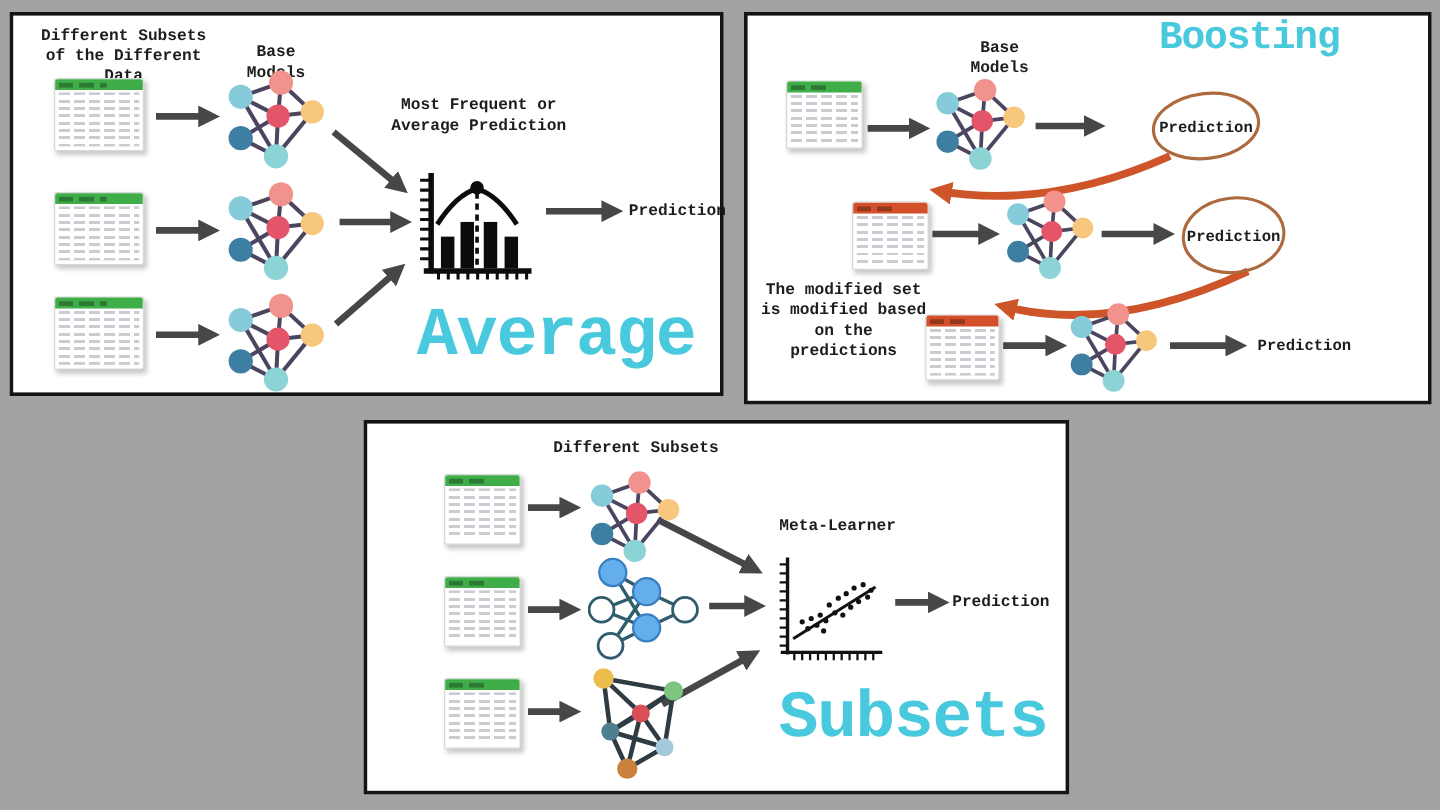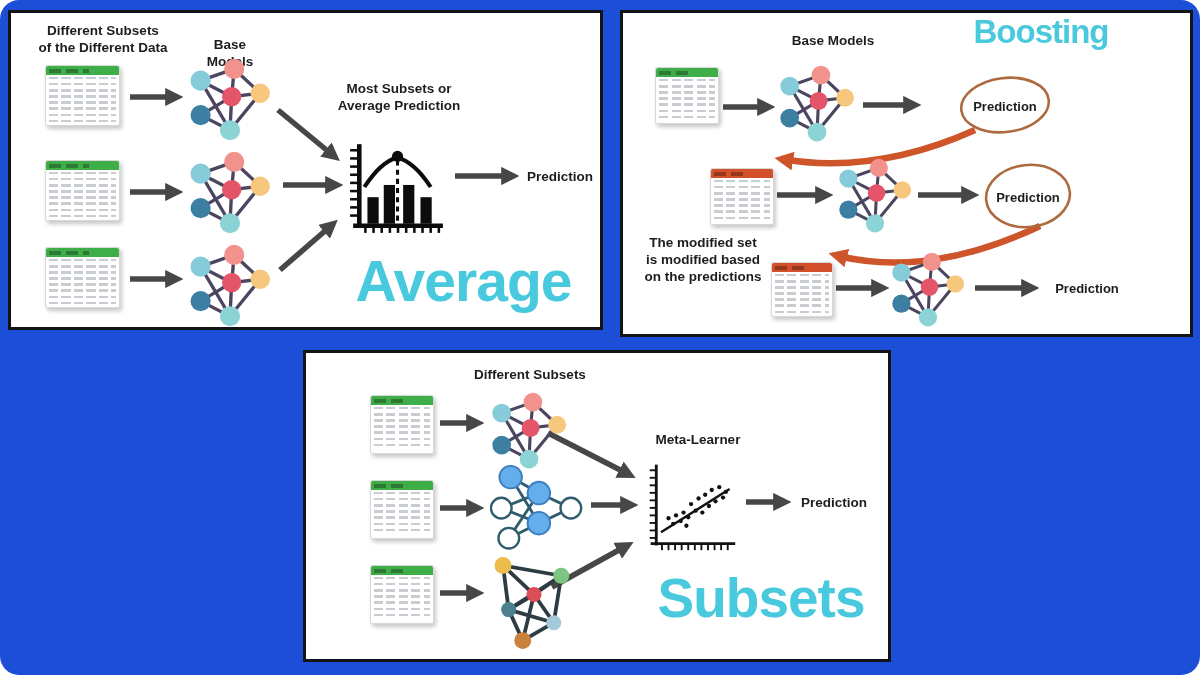--- a/index.html
+++ b/index.html
@@ -1,17 +1,17 @@
 <!DOCTYPE html>
 <html><head>
 <meta charset="utf-8">
 <style>
   html,body{margin:0;padding:0;background:#fff;}
-  .canvas{position:relative;width:1200px;height:675px;background:#1d4ed8;overflow:hidden;
-          font-family:Liberation Sans, sans-serif;border-radius:19px;}
+  .canvas{position:relative;width:1200px;height:675px;background:#a3a3a3;overflow:hidden;
+          font-family:Liberation Mono, monospace;}
   .panel{position:absolute;background:#fff;border:3px solid #141414;}
   .lbl{position:absolute;color:#1d1d1d;font-weight:bold;font-size:13.5px;line-height:17px;text-align:center;}
   .big-title{position:absolute;font-weight:bold;text-align:center;letter-spacing:-1px;line-height:1;}
   .overlay{position:absolute;left:0;top:0;pointer-events:none;}
   .icon{position:absolute;}
   
   .dtable{position:absolute;background:#fff;border:1px solid #d8d8d8;border-radius:2px;
           box-shadow:2px 3px 4px rgba(0,0,0,.22);}
   .dtable .head{height:9px;border-radius:2px 2px 0 0;position:relative;}
   .dtable.green .head{background:#3FAE49;}
@@ -228,21 +228,21 @@
         <use href="#sym-nn"></use>
       </svg>
     <svg class="icon" style="left:177px;top:137px;width:84px;height:86px;">
         <use href="#sym-nn"></use>
       </svg>
     <svg class="icon" style="left:177px;top:230px;width:84px;height:86px;">
         <use href="#sym-nn"></use>
       </svg>
 
     <div class="lbl" style="left:302px;top:67px;width:172px;">
-      <div>Most Subsets or</div>
+      <div>Most Frequent or</div>
       <div>Average Prediction</div>
     </div>
 
     <svg class="icon" style="left:334px;top:122px;width:102px;height:104px;">
         <use href="#sym-hist"></use>
       </svg>
 
     <div class="lbl" style="left:513px;top:155px;width:72px;">Prediction</div>
 
     <div class="big-title" style="left:330px;top:240px;width:245px;font-size:57px;color:#49C9DD;">Average</div>

